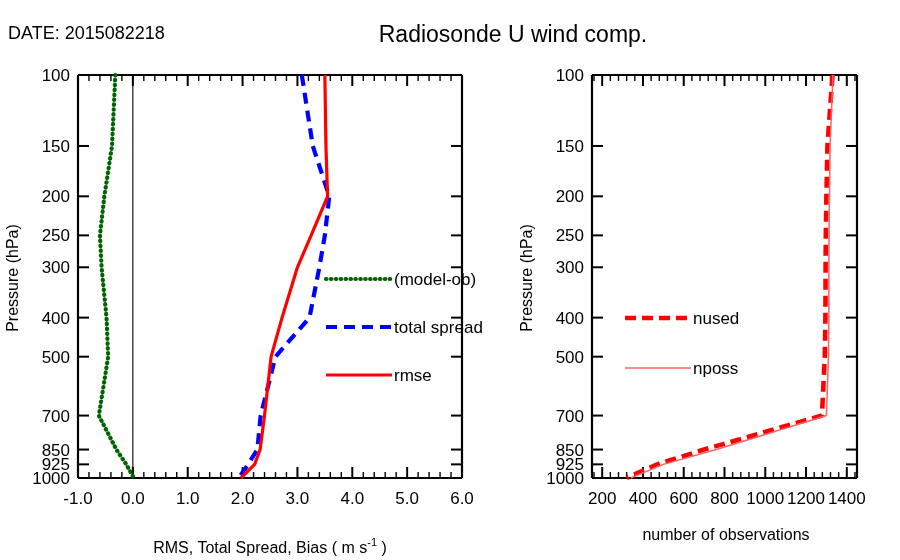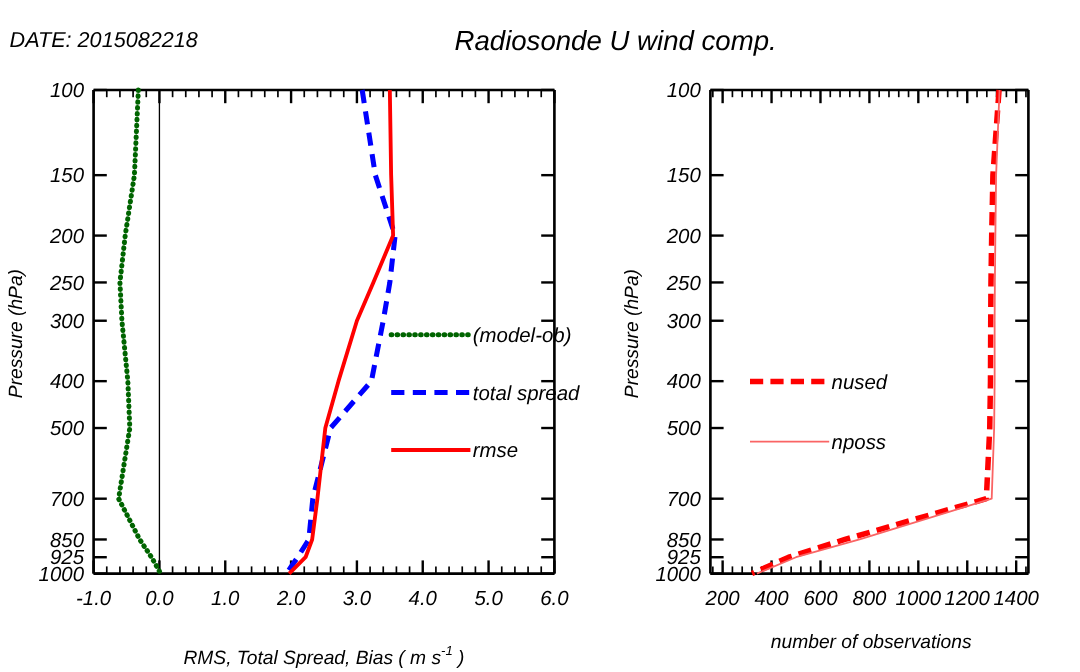--- a/index.html
+++ b/index.html
@@ -12,21 +12,20 @@
     height: 560px;
     font-family: "Liberation Sans", sans-serif;
     color: #000000;
     overflow: hidden;
   }
   #root {
     position: relative;
     width: 900px;
     height: 560px;
     background: #ffffff;
-    font-style: italic;
   }
   svg { display: block; }
   text { font-family: "Liberation Sans", sans-serif; fill: #000; }
   .tick-label { font-size: 17px; }
   .axis-title { font-size: 16px; }
   .plot-title { font-size: 23px; }
   .date-label { font-size: 18px; }
   .legend-label { font-size: 17px; }
   .axis-line { stroke: #000; stroke-width: 2.2; fill: none; }
   .tick { stroke: #000; stroke-width: 2.0; }

